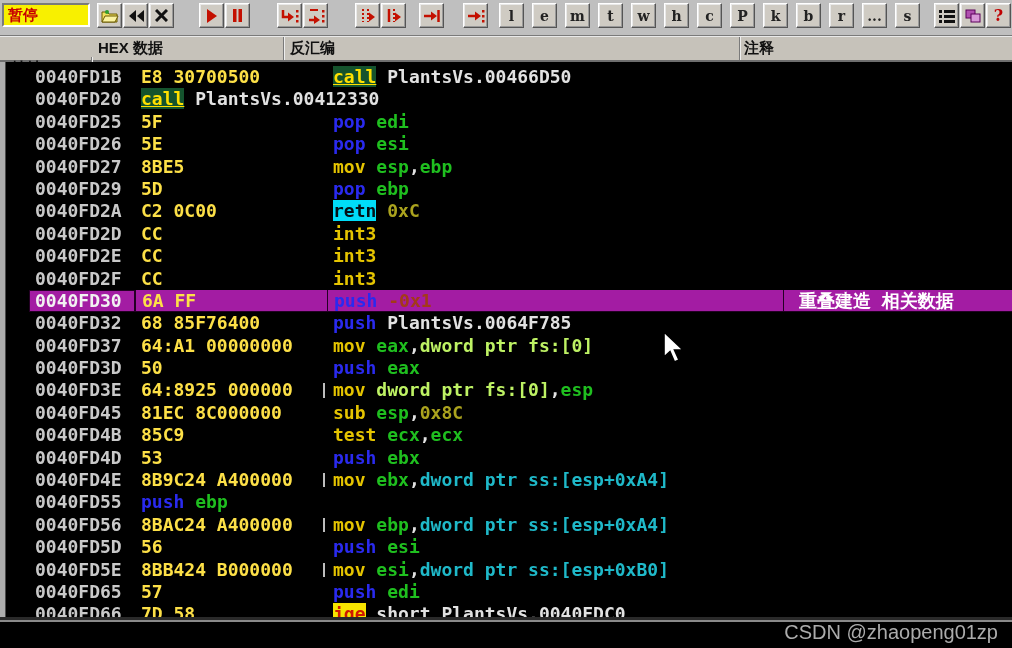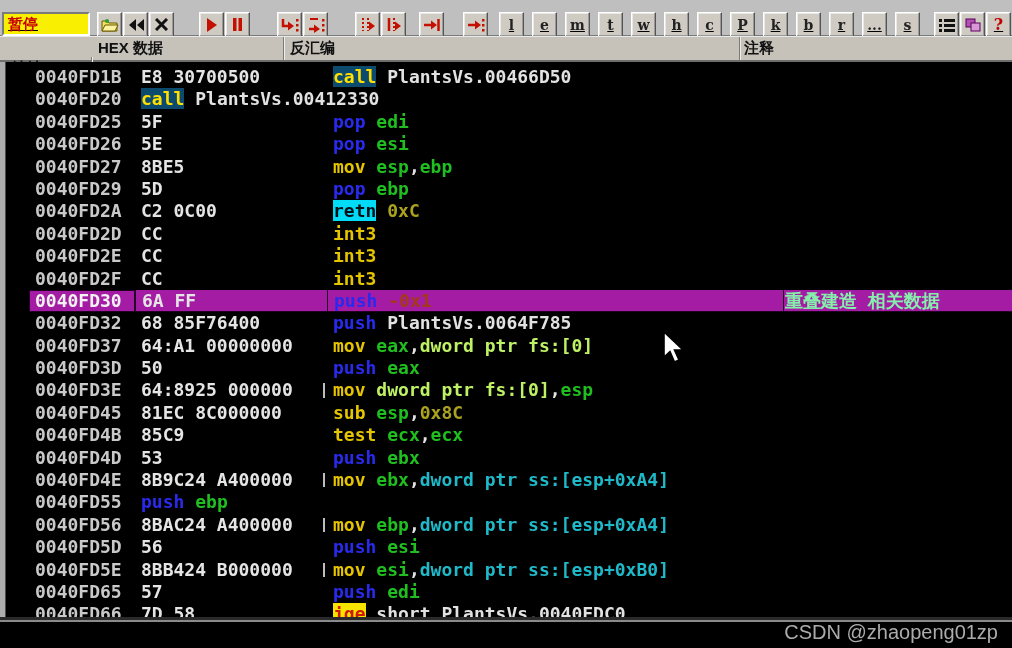--- a/index.html
+++ b/index.html
@@ -1,20 +1,20 @@
 <!DOCTYPE html>
 <html><head>
 <meta charset="utf-8">
 <style>
   html,body{margin:0;padding:0;background:#000;}
   #screen{position:relative;width:1012px;height:648px;background:#000;overflow:hidden;
           font-family:"DejaVu Sans Mono",monospace;}
   
   #toolbar{position:absolute;left:0;top:0;width:1012px;height:36px;background:#BFBFBF;
-           border-bottom:1px solid #7a7a7a;display:flex;align-items:flex-start;padding-top:12px;box-sizing:border-box;text-decoration:underline;}
+           border-bottom:1px solid #7a7a7a;display:flex;align-items:flex-start;padding-top:3px;box-sizing:border-box;}
   #pausebox{width:133px;height:20px;margin-left:2px;background:#F8F000;
             border-top:2px solid #7a7a7a;border-left:2px solid #7a7a7a;
             border-bottom:2px solid #fff;border-right:2px solid #fff;
             color:#C80000;font-weight:bold;font-size:15px;line-height:20px;padding-left:4px;
             font-family:"Liberation Sans",sans-serif;}
   .btn{width:23px;height:23px;background:#CFCBC3;flex:0 0 auto;
        border-top:1px solid #fff;border-left:1px solid #fff;
        border-right:1px solid #555;border-bottom:1px solid #555;
        box-shadow:inset -1px -1px 0 #999,inset 1px 1px 0 #e9e9e9;
        display:flex;align-items:center;justify-content:center;margin-right:1px;cursor:default;}
@@ -32,31 +32,31 @@
   .h-hex{width:192px;padding-left:6px;}
   .h-dis{width:456px;padding-left:6px;}
   .h-cmt{flex:1;padding-left:4px;border-right:none !important;}
   
   #disasm{position:absolute;left:0;top:62px;width:1012px;height:560px;background:#000;}
   #leftstrip{position:absolute;left:0;top:62px;width:5px;height:560px;background:#ADADAD;border-right:1px solid #4a4a4a;}
   #rows{position:absolute;left:6px;top:66px;width:1006px;}
   .row{display:flex;height:22.4px;line-height:22.4px;font-size:18px;font-weight:bold;white-space:pre;margin-left:23px;}
   .cell{box-sizing:border-box;overflow:hidden;}
   .c-addr{width:106px;padding-left:6px;color:#C9C9C9;}
-  .c-hex{width:192px;padding-left:6px;color:#e5e5e5;position:relative;}
+  .c-hex{width:192px;padding-left:6px;color:#fde047;position:relative;}
   .c-dis{width:456px;padding-left:6px;}
-  .c-cmt{flex:1;padding-left:1px;color:#86efac;}
+  .c-cmt{flex:1;padding-left:15px;color:#ffffff;}
   .row.selected{background:#A31CA3;}
   .row.selected .c-addr{outline:1px solid #240024;outline-offset:-1px;color:#F2F2F2;}
   .row.selected .c-hex,.row.selected .c-dis,.row.selected .c-cmt{border-left:1px solid #240024;}
   .row.selected{box-shadow:inset 0 -1px 0 #240024;}
   .c-hex.trunc::after{content:"";position:absolute;right:2px;top:4px;bottom:4px;border-left:2px solid #BDBDBD;}
   
   .tk-pln{color:#E2E2E2;}
-  .tk-callm{color:#FFE000;background:#0c4a6e;}
+  .tk-callm{color:#FFE000;background:#14532d;text-decoration:underline;}
   .tk-pushm{color:#2A2AEF;}
   .tk-movm{color:#E5C400;}
   .tk-retnm{color:#041016;background:#00DCF8;}
   .tk-jgem{color:#D01800;background:#F6E400;}
   .tk-reg{color:#1FBF1F;}
   .tk-imm{color:#ABA31E;}
   .tk-memfs{color:#bef264;}
   .tk-memss{color:#1FB9C9;}
   .tk-neg{color:#A33A18;}
   

